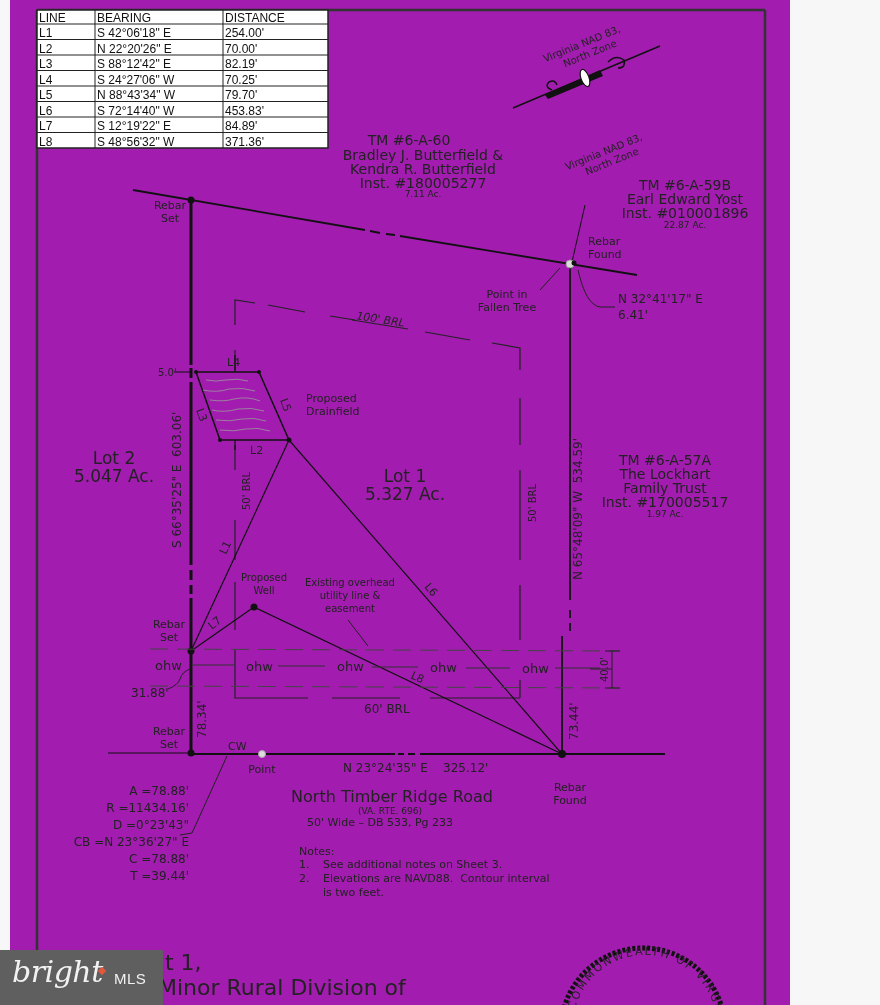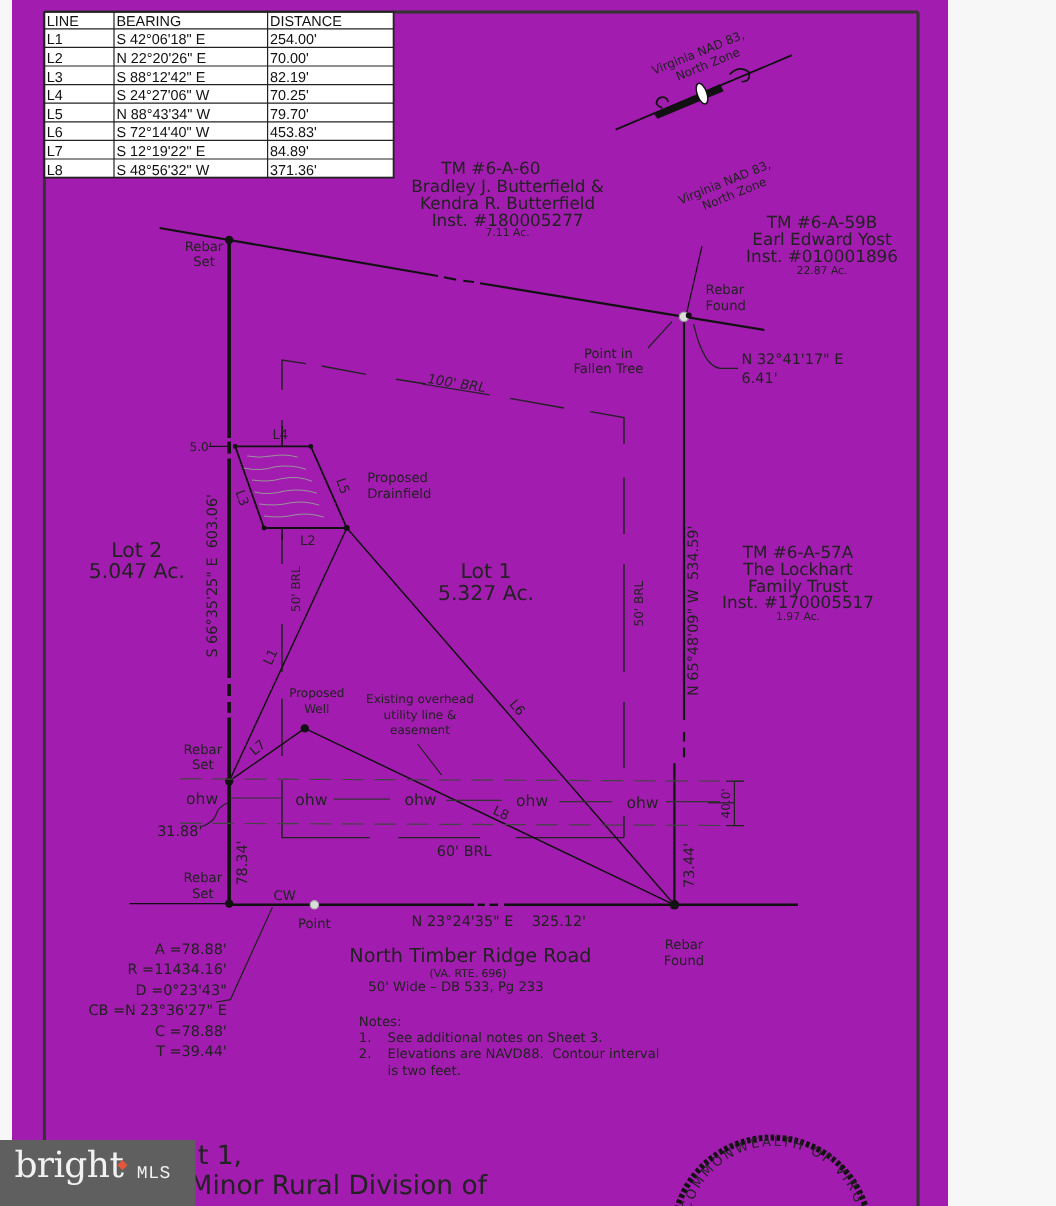--- a/index.html
+++ b/index.html
@@ -4,22 +4,22 @@
 <style>
   html, body { margin:0; padding:0; }
   body { width:880px; height:1005px; background:#f7f7f7; position:relative; overflow:hidden;
          font-family:"Liberation Sans", sans-serif; }
   #sheet { position:absolute; left:10px; top:0; width:780px; height:1005px; background:#a21caf; }
   svg { position:absolute; left:0; top:0; }
   .cad { font-family:"DejaVu Sans", sans-serif; fill:#222; }
   .cad-c { font-family:"DejaVu Sans", sans-serif; fill:#222; }
   .tbl text { font-family:"Liberation Sans Narrow","Liberation Sans", sans-serif; font-size:12px; fill:#111; }
   #bright { position:absolute; left:0; top:950px; width:163px; height:55px; background:#5f5f5f; }
-  #bright .b1 { position:absolute; left:12px; top:4px; font-family:"DejaVu Serif", serif; font-size:30px; color:#f2f2f2; letter-spacing:-0.5px; }
-  #bright .b2 { position:absolute; left:114px; top:20px; font-family:Liberation Mono, monospace; font-size:15px; color:#f2f2f2; letter-spacing:0.5px; }
+  #bright .b1 { position:absolute; left:12px; top:4px; font-family:"DejaVu Serif", serif; font-size:30px; color:#f2f2f2; letter-spacing:-0.5px;font-style:italic; }
+  #bright .b2 { position:absolute; left:114px; top:20px; font-family:Liberation Sans, sans-serif; font-size:15px; color:#f2f2f2; letter-spacing:0.5px; }
   #bright .dot { position:absolute; left:99px; top:18px; width:6px; height:6px; background:#e3573c; transform:rotate(45deg); }
 </style>
 </head>
 <body>
 
 <div id="sheet">
 <svg width="780" height="1005" viewBox="10 0 780 1005" xmlns="http://www.w3.org/2000/svg">
 
   <g stroke="#333" fill="none">
     <line x1="37" y1="10" x2="765" y2="10" stroke-width="2.5"></line>

